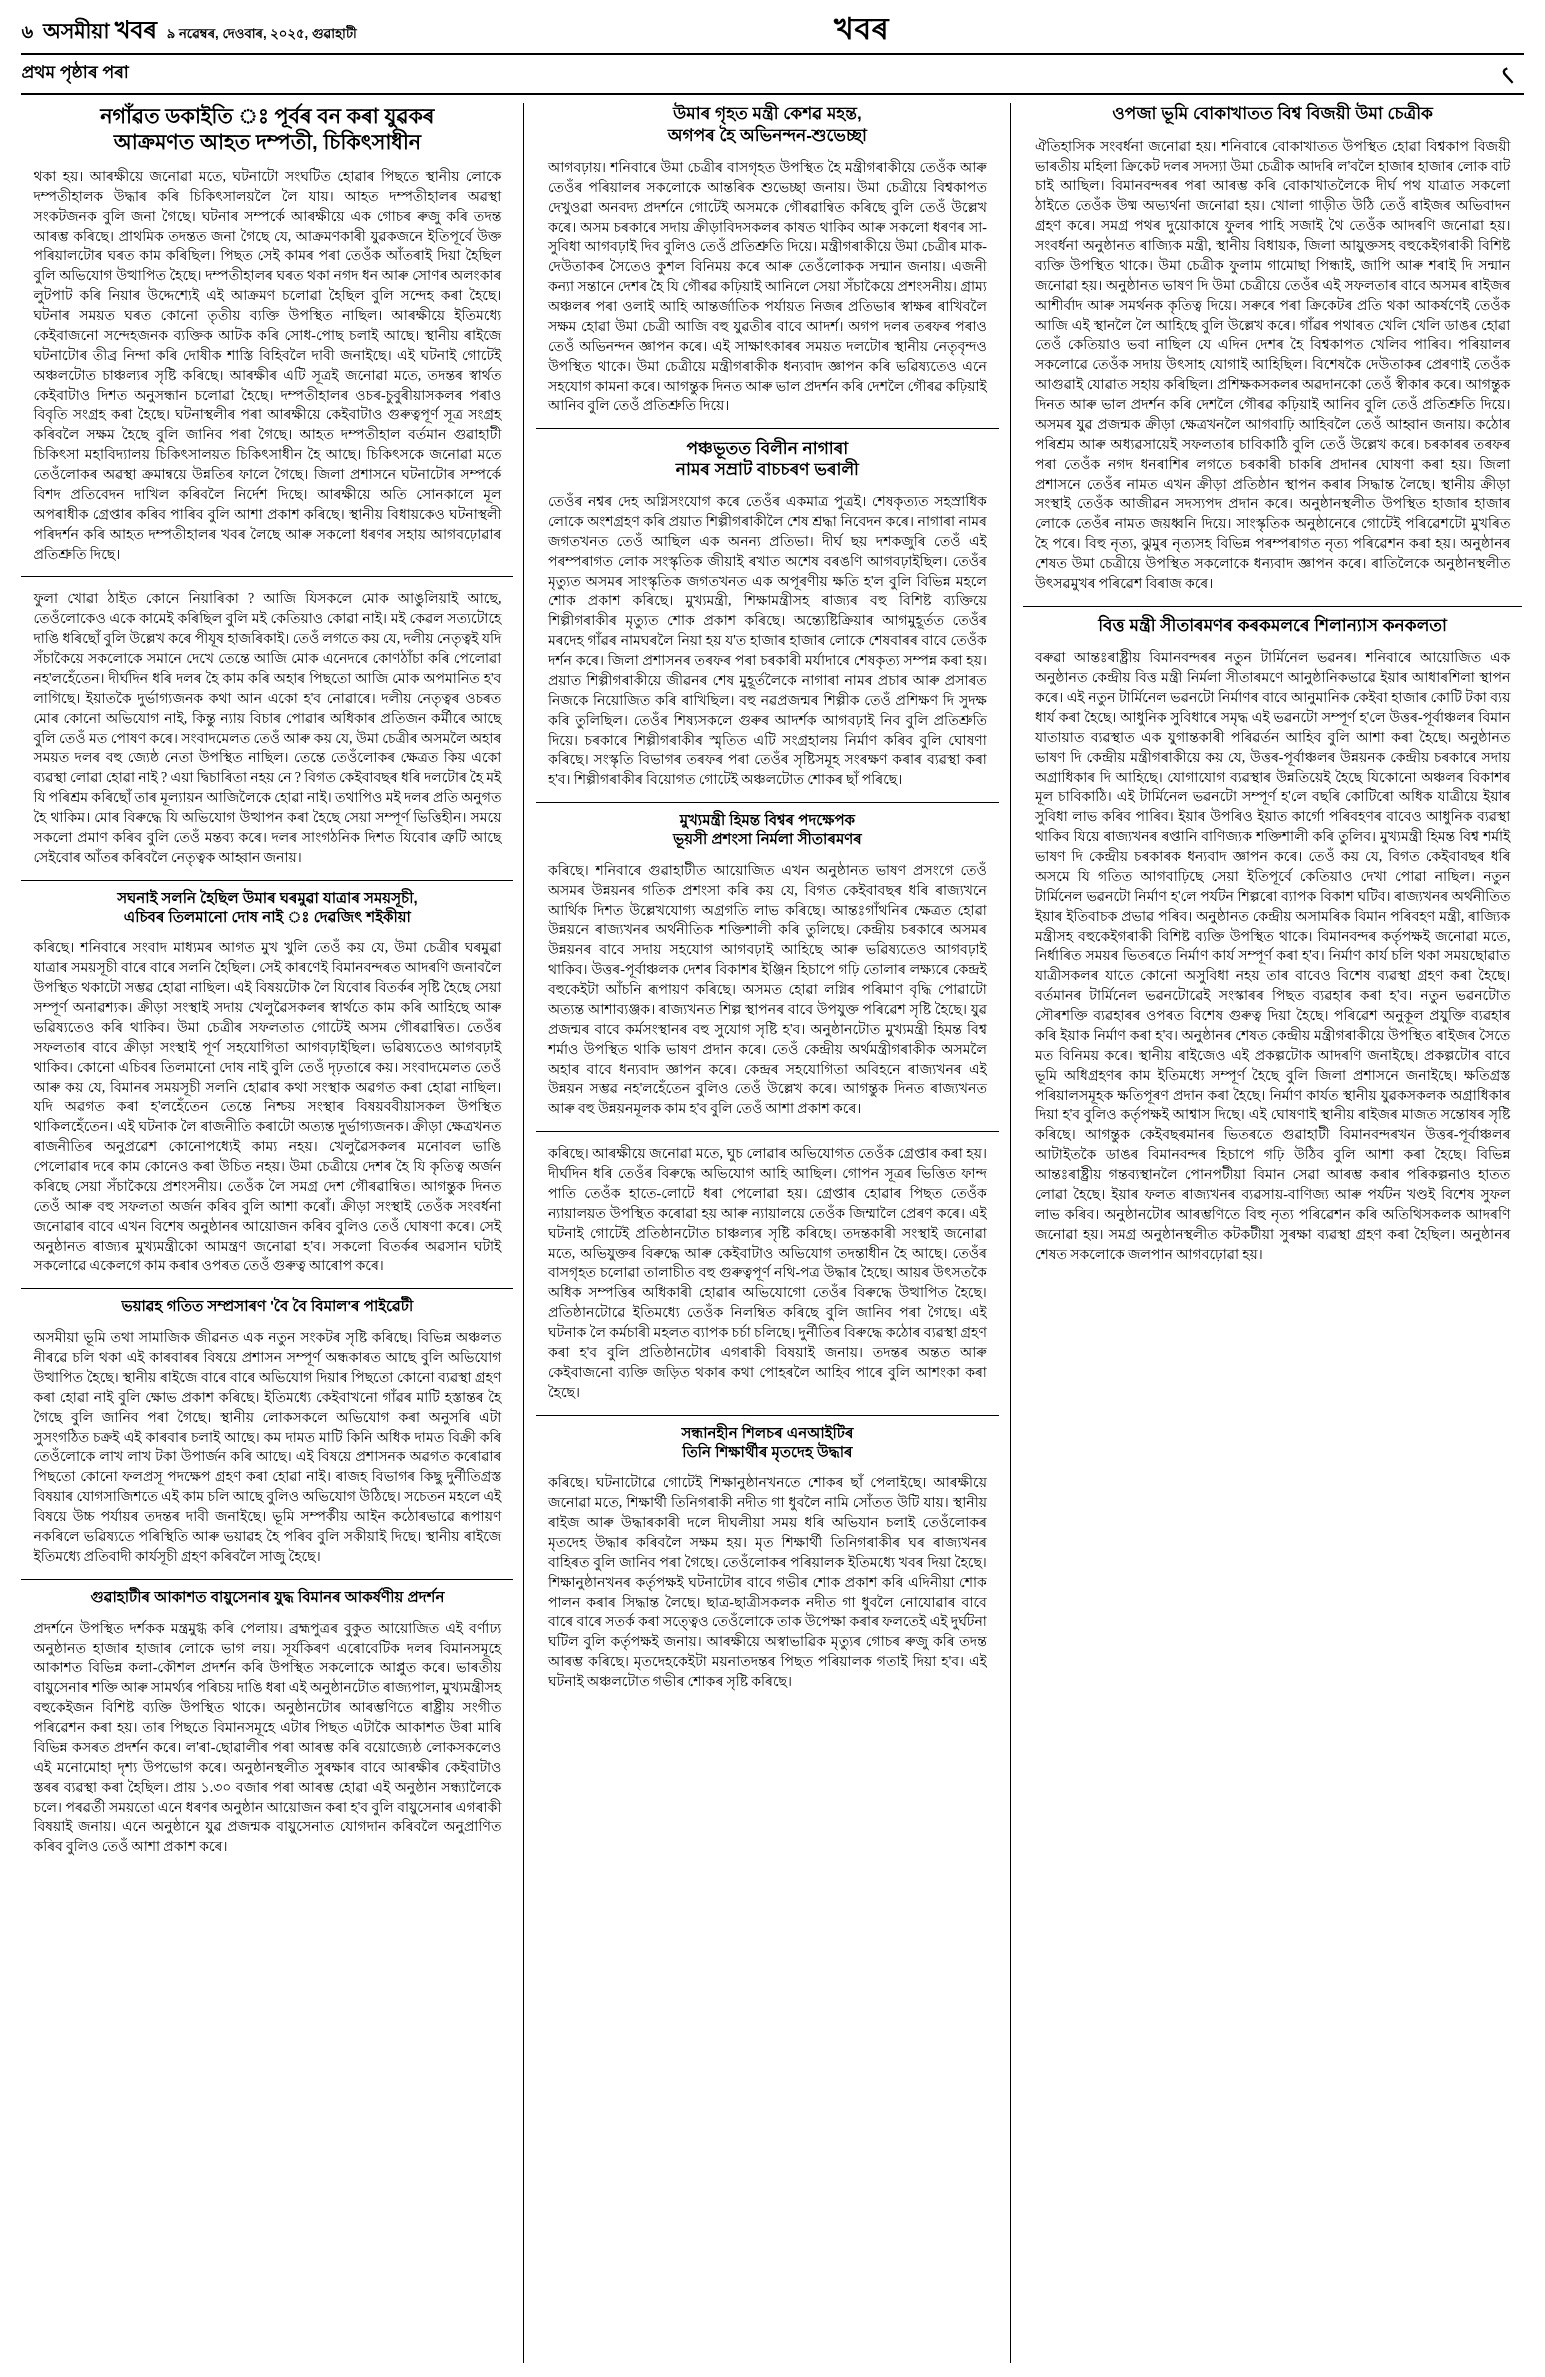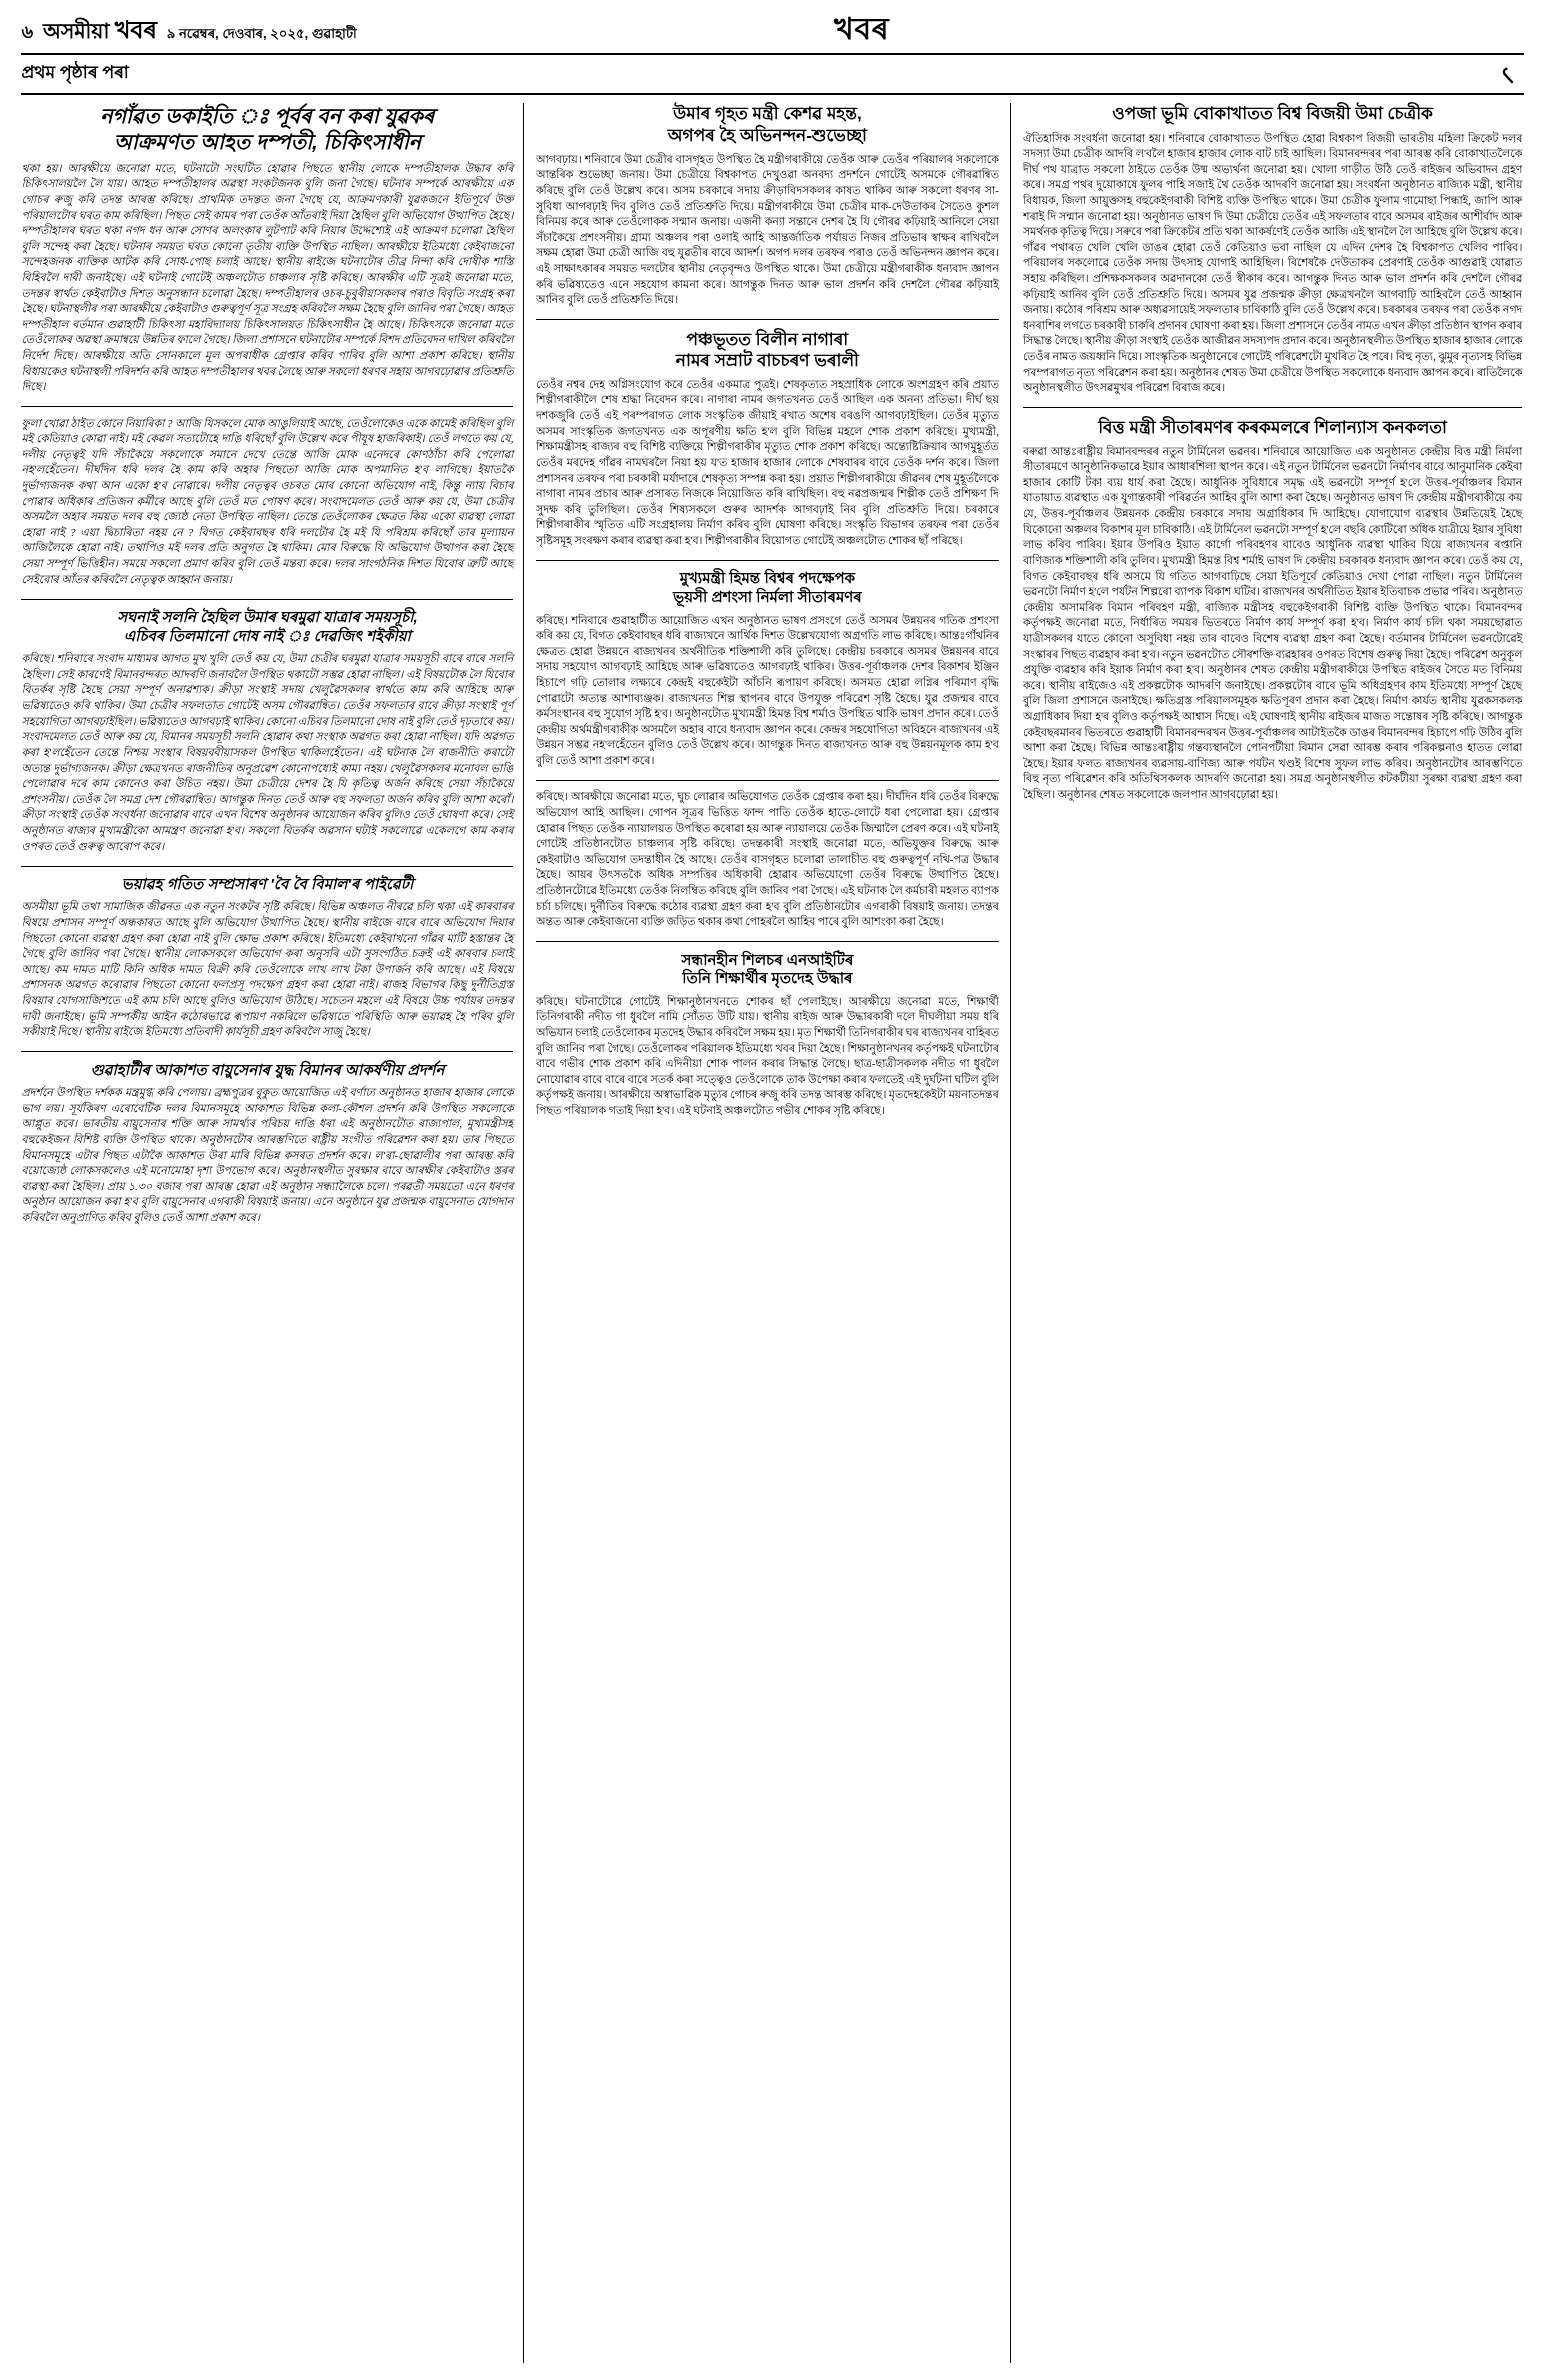--- a/index.html
+++ b/index.html
@@ -95,48 +95,48 @@
 
   
   .columns {
     display: flex;
     margin-top: 8.2px;
     height: 2260px;
   }
   .col {
     box-sizing: border-box;
   }
-  .col-1 { width: 503px; padding-right: 10px; border-right: 0.8px solid #000; font-style: italic; }
+  .col-1 { width: 503px; padding-right: 10px; border-right: 0.8px solid #000; }
   .col-2 { width: 487px; padding: 0 11.5px; border-right: 0.8px solid #000; }
   .col-3 { width: 511px; padding-left: 11.5px; }
 
   
   .article {
     margin-bottom: 11.5px;
   }
   .headline {
     text-align: center;
     font-family: "Liberation Sans", sans-serif;
     font-weight: bold;
     line-height: 1.25;
     margin: 0 0 5.8px 0;
   }
   .h-xl { font-size: 20.6px; }
   .h-lg { font-size: 17px; text-align: center; }
   .h-md { font-size: 15px; }
   .h-sm { font-size: 15px; }
 
   .body-text {
-    font-size: 11px;
+    font-size: 14px;
     line-height: 1.42;
     text-align: justify;
     text-justify: inter-word;
     hyphens: auto;
     word-spacing: -0.3px;
-    margin: 0;
+    margin: 12px;
   }
   .rule-thick {
     border: 0;
     border-top: 1.6px solid #000;
     margin: 8.2px 0 8.2px 0;
   }
 </style>
 </head>
 <body>
 

